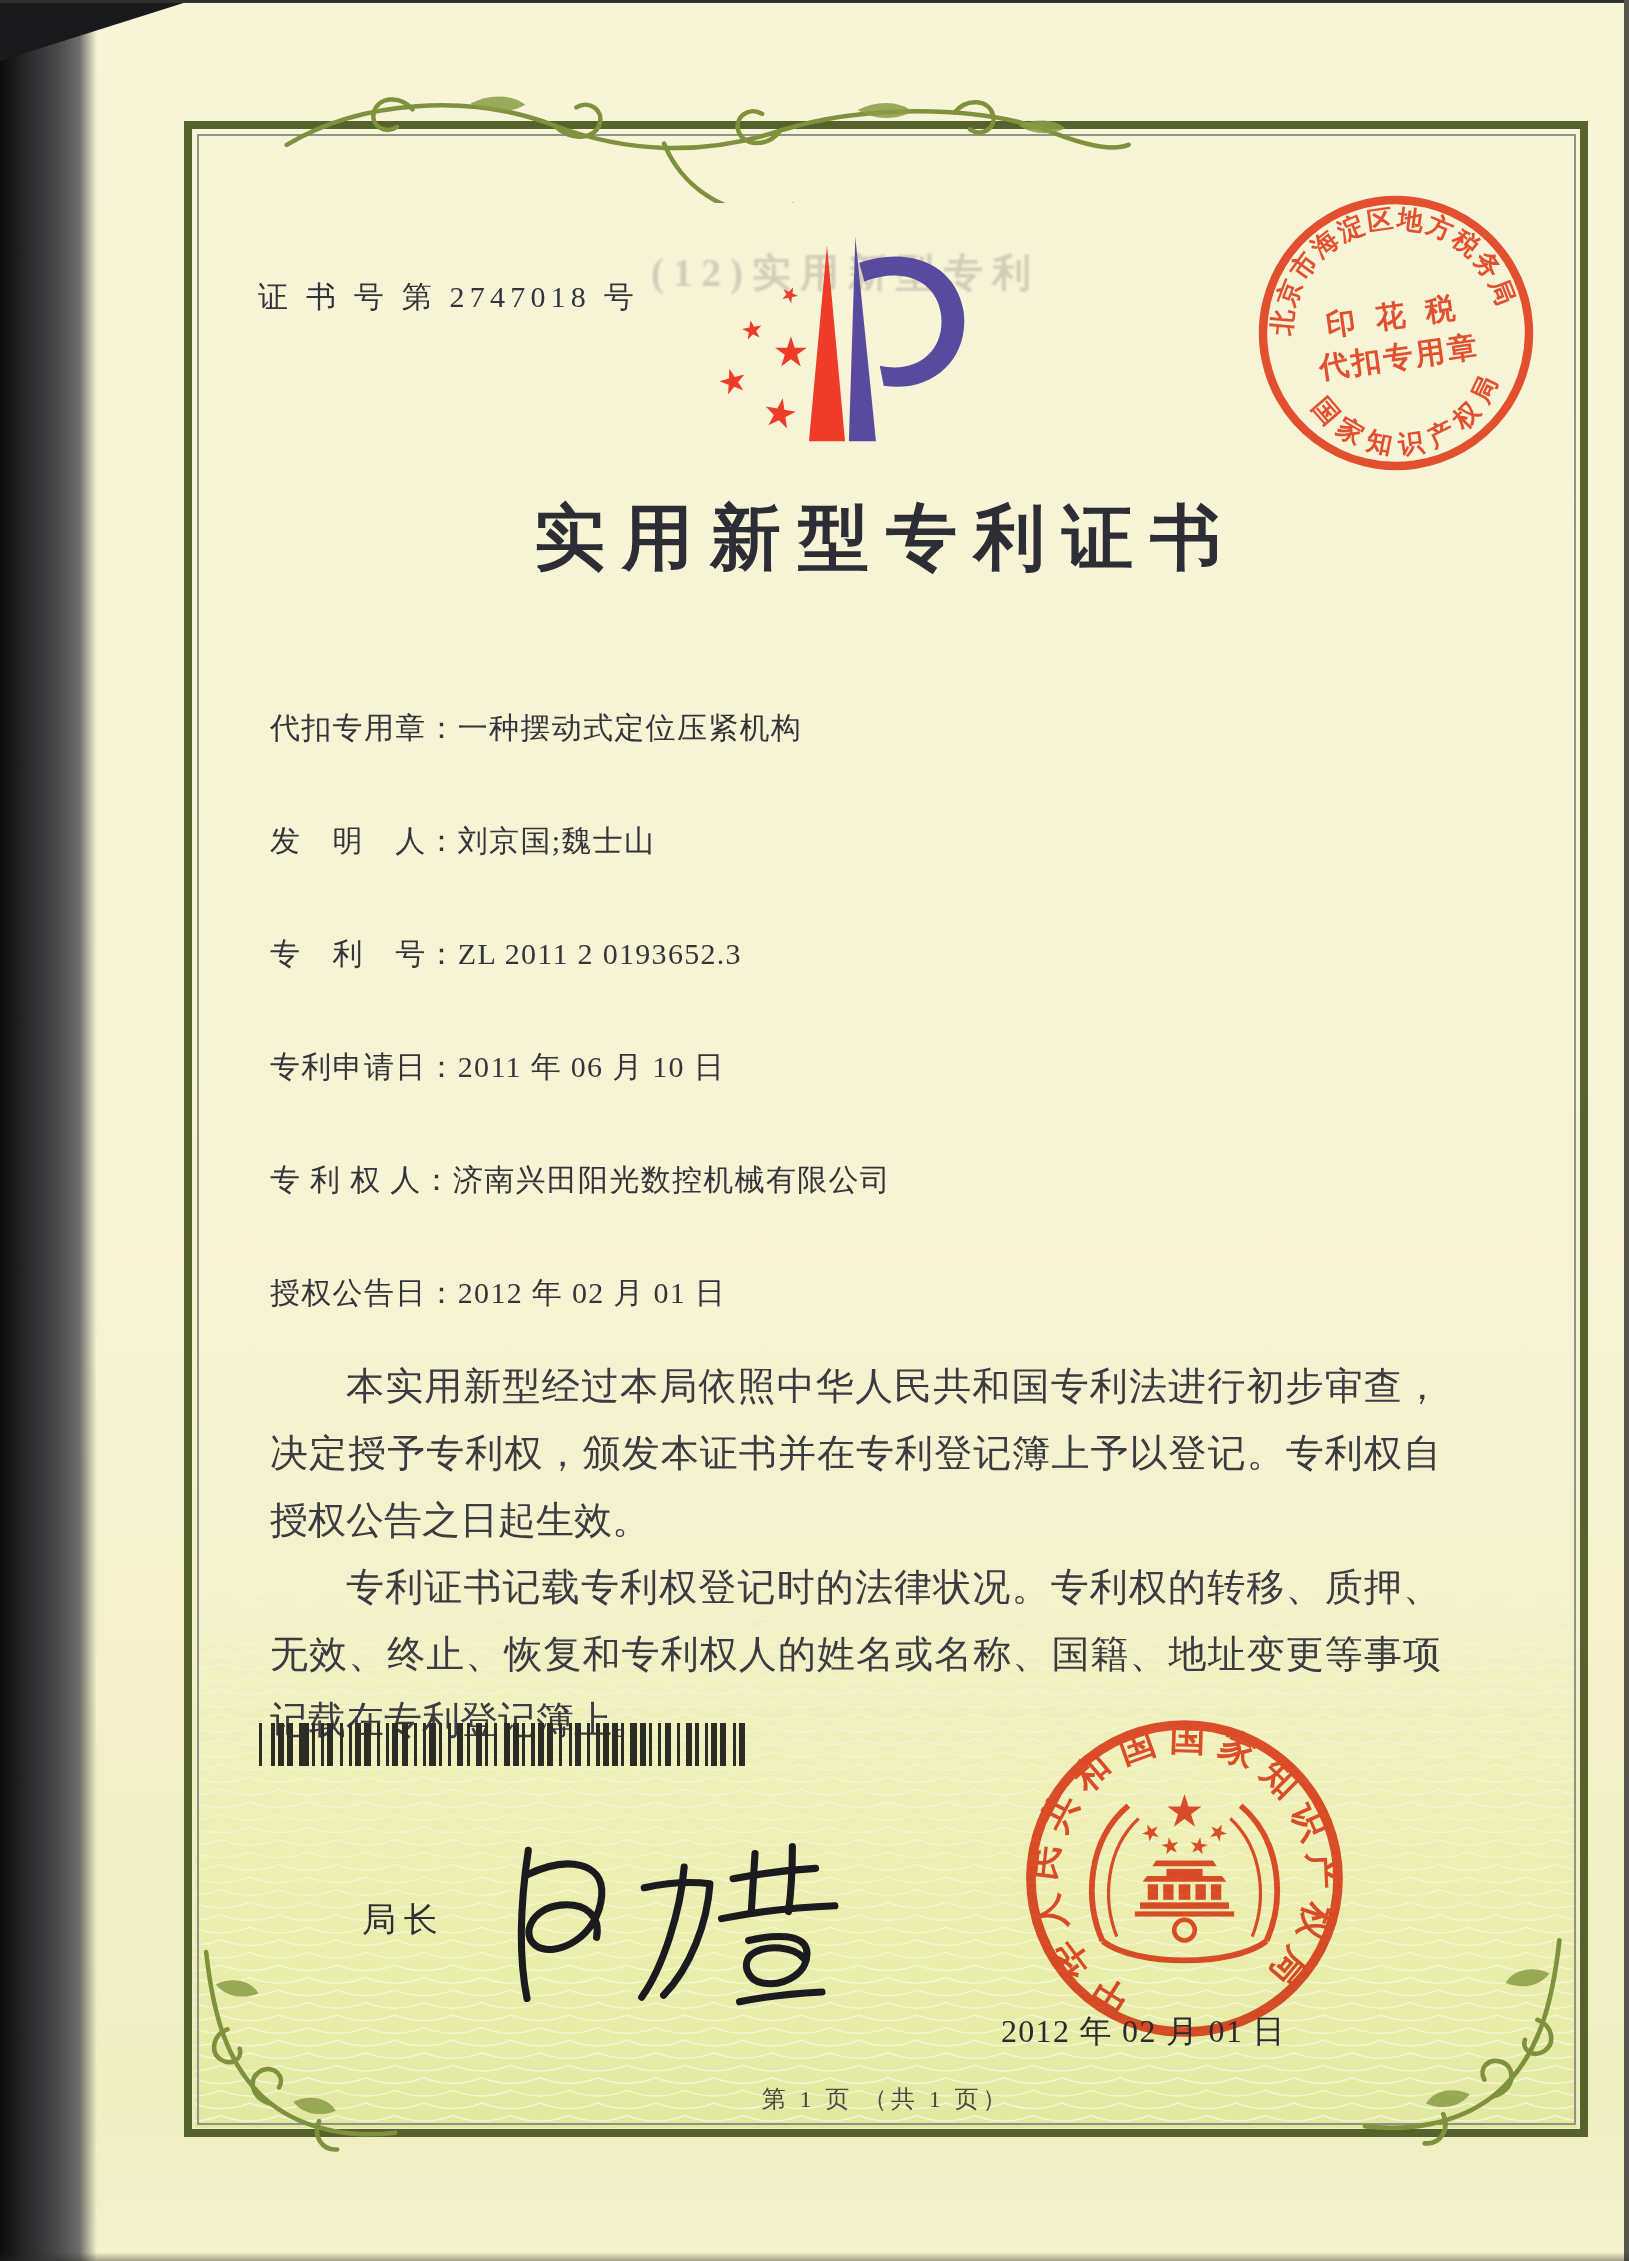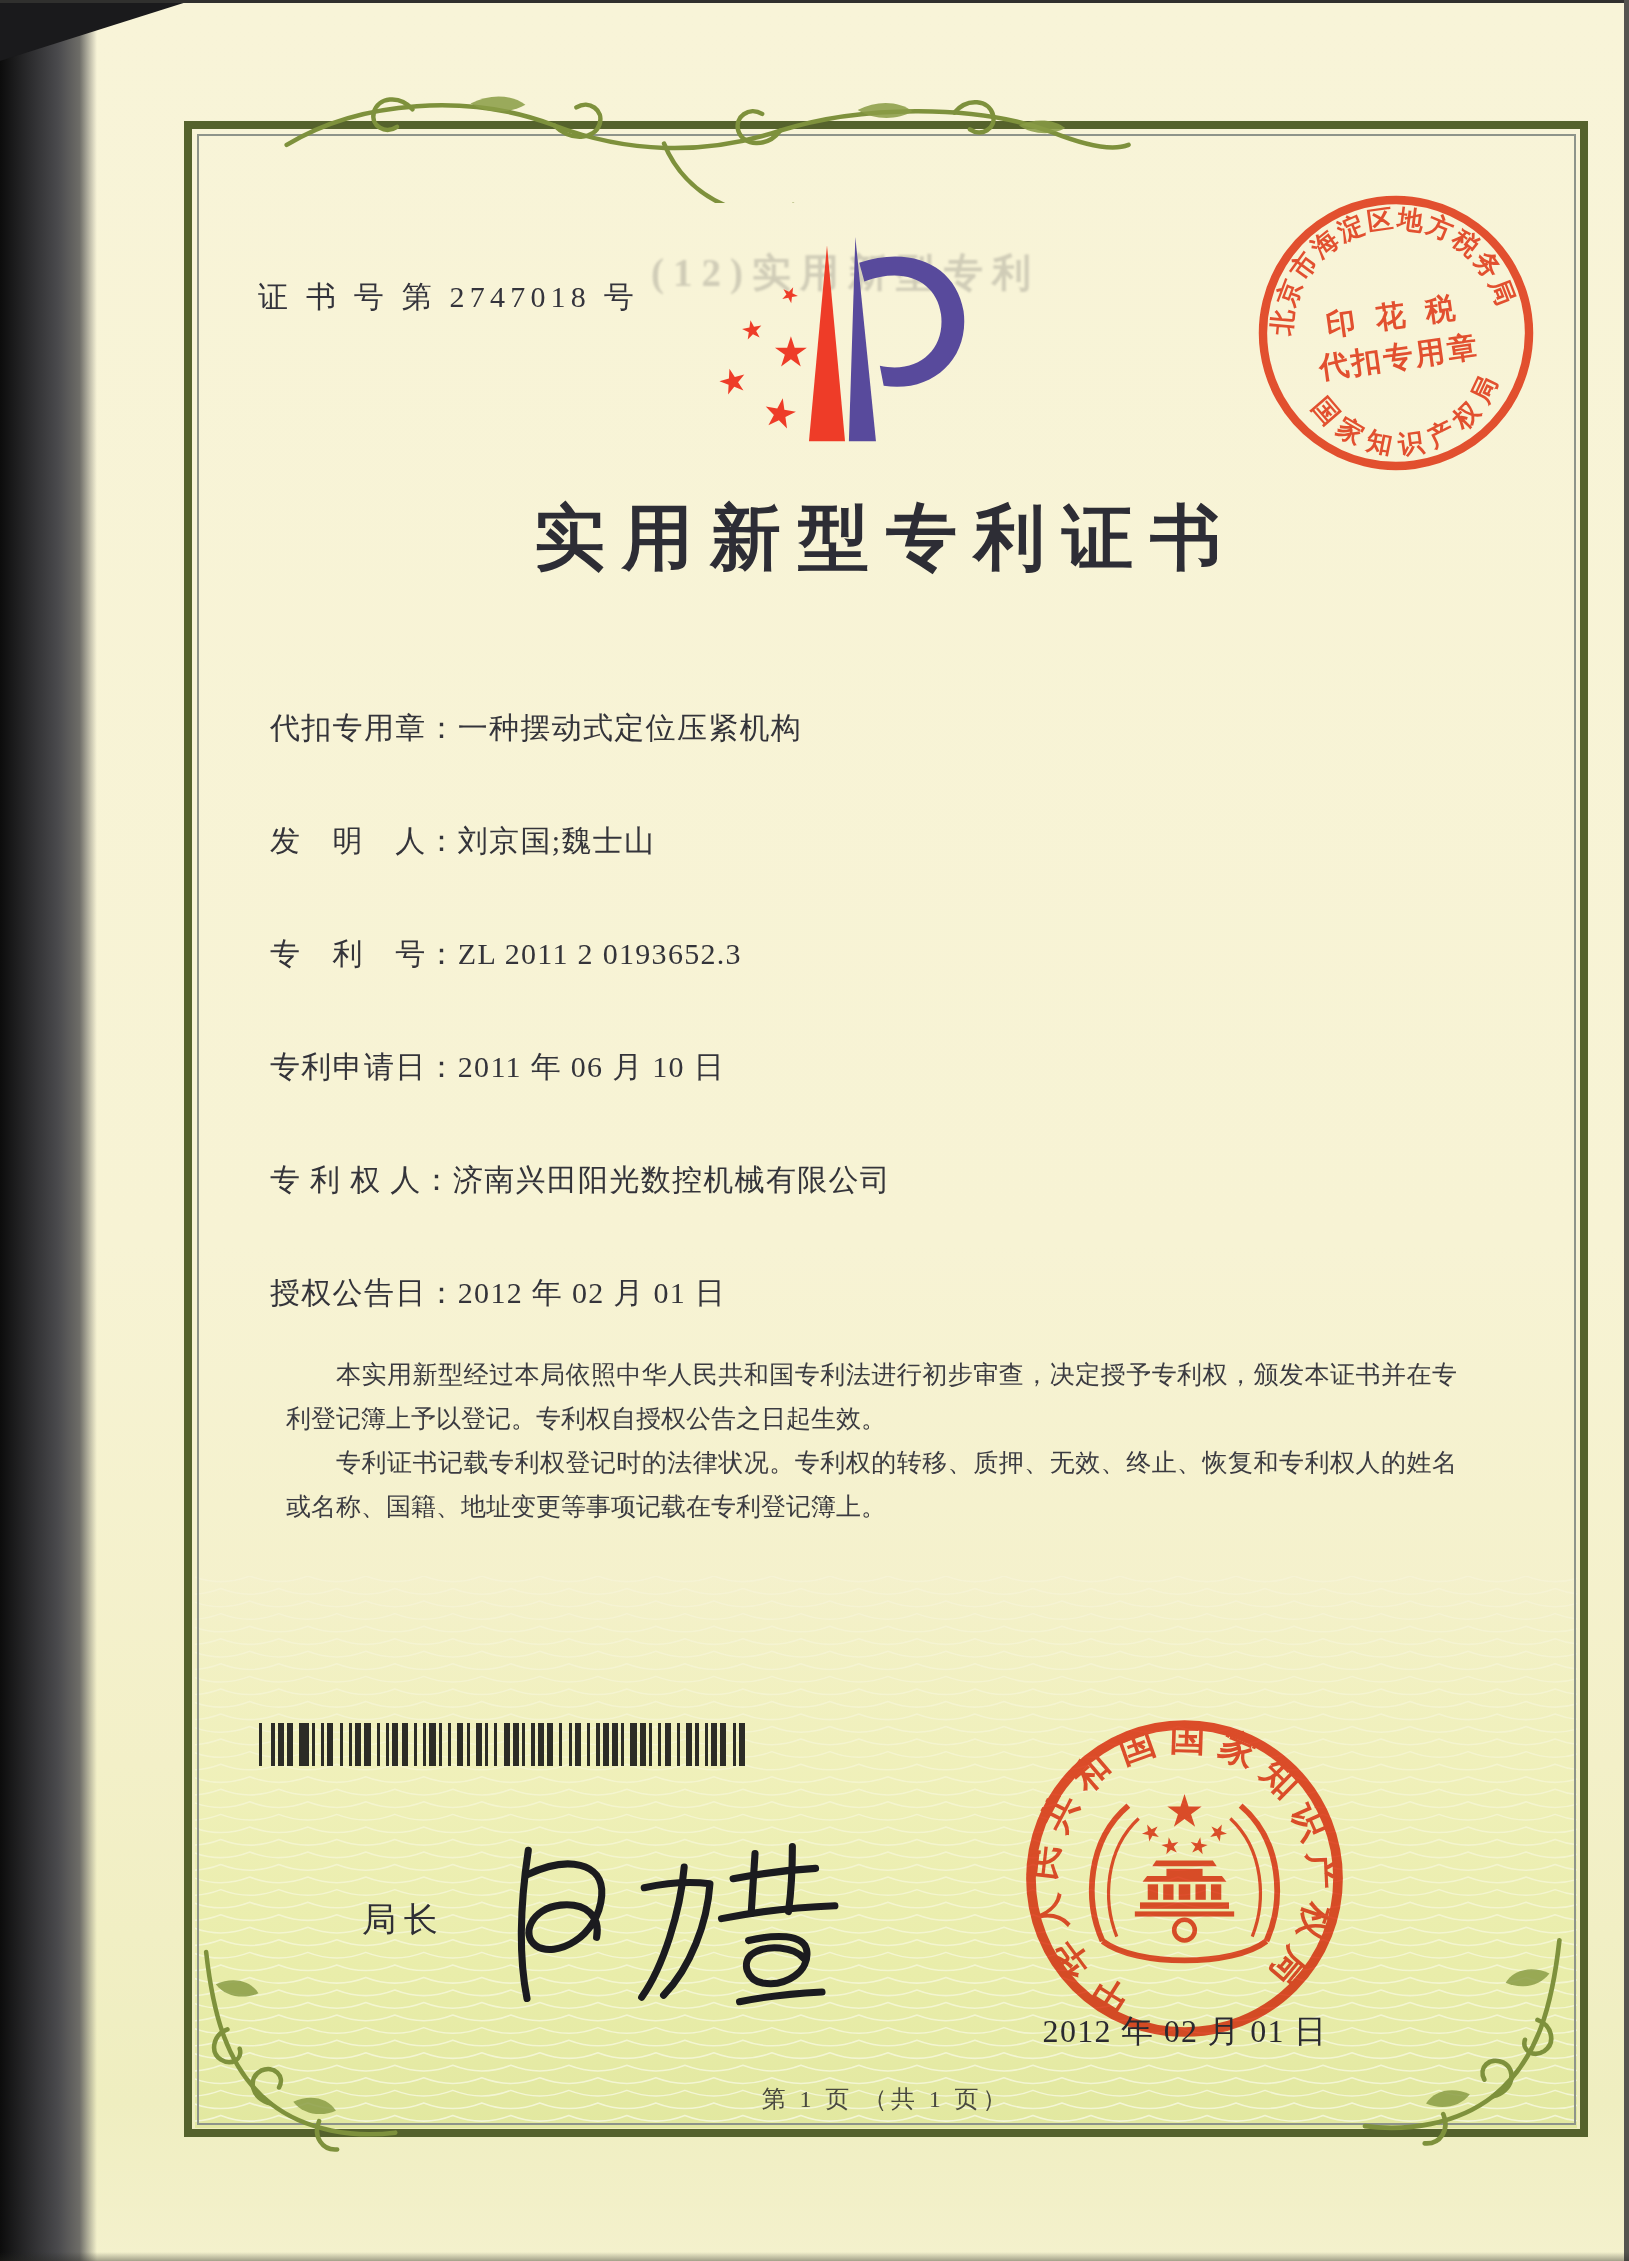--- a/index.html
+++ b/index.html
@@ -31,34 +31,34 @@
   .logo{position:absolute;left:693px;top:227px;width:277px;height:226px;z-index:3;}
   .taxstamp{position:absolute;left:1252px;top:189px;width:288px;height:288px;z-index:4;
         transform:rotate(-8deg);mix-blend-mode:multiply;opacity:.96;}
   .title{position:absolute;left:184px;top:491px;width:1404px;margin:0;text-align:center;z-index:3;
         font-size:71px;font-weight:bold;letter-spacing:17px;color:#2d2d35;}
 
   .fields{position:absolute;left:270px;top:711px;width:1180px;z-index:3;}
   .field{height:113px;font-size:30px;letter-spacing:1.3px;color:#34343a;line-height:1.15;}
 
   .paras{position:absolute;left:270px;top:1353px;width:1171px;z-index:3;
-        font-size:25px;line-height:1.76;color:#3b3b41;text-align:justify;margin-left:16px;}
+        font-size:38px;line-height:1.76;color:#3b3b41;text-align:justify;}
   .paras p{margin:0;text-indent:2em;}
 
   .barcode{position:absolute;left:259px;top:1723px;width:493px;height:43px;z-index:3;
         display:flex;align-items:stretch;overflow:hidden;}
   .barcode .b{background:#2c2c26;flex:none;}
   .barcode .g{background:transparent;flex:none;}
 
   .director{position:absolute;left:362px;top:1897px;z-index:3;font-size:34px;letter-spacing:7.7px;color:#2f2f35;}
   .signature{position:absolute;left:451px;top:1805px;width:438px;height:226px;z-index:3;}
 
   .seal{position:absolute;left:1020px;top:1714px;width:329px;height:329px;z-index:4;
         mix-blend-mode:multiply;opacity:.95;}
-  .sealdate{position:absolute;left:1001px;top:2010px;width:368px;text-align:center;z-index:5;
+  .sealdate{position:absolute;left:1001px;top:2010px;width:368px;text-align:left;z-index:5;
         font-size:32px;letter-spacing:1.3px;color:#2a2a30;}
 
   .footer{position:absolute;left:184px;top:2083px;width:1404px;text-align:center;z-index:3;
         font-size:24px;letter-spacing:3.9px;color:#49493f;}
 
   .flourish-top{position:absolute;left:277px;top:48px;width:858px;height:155px;z-index:2;}
   .flourish-bl{position:absolute;left:190px;top:1939px;width:213px;height:213px;z-index:3;}
   .flourish-br{position:absolute;left:1357px;top:1927px;width:219px;height:219px;z-index:3;}
 
   svg text{font-family:"Liberation Serif","DejaVu Serif",serif;}

